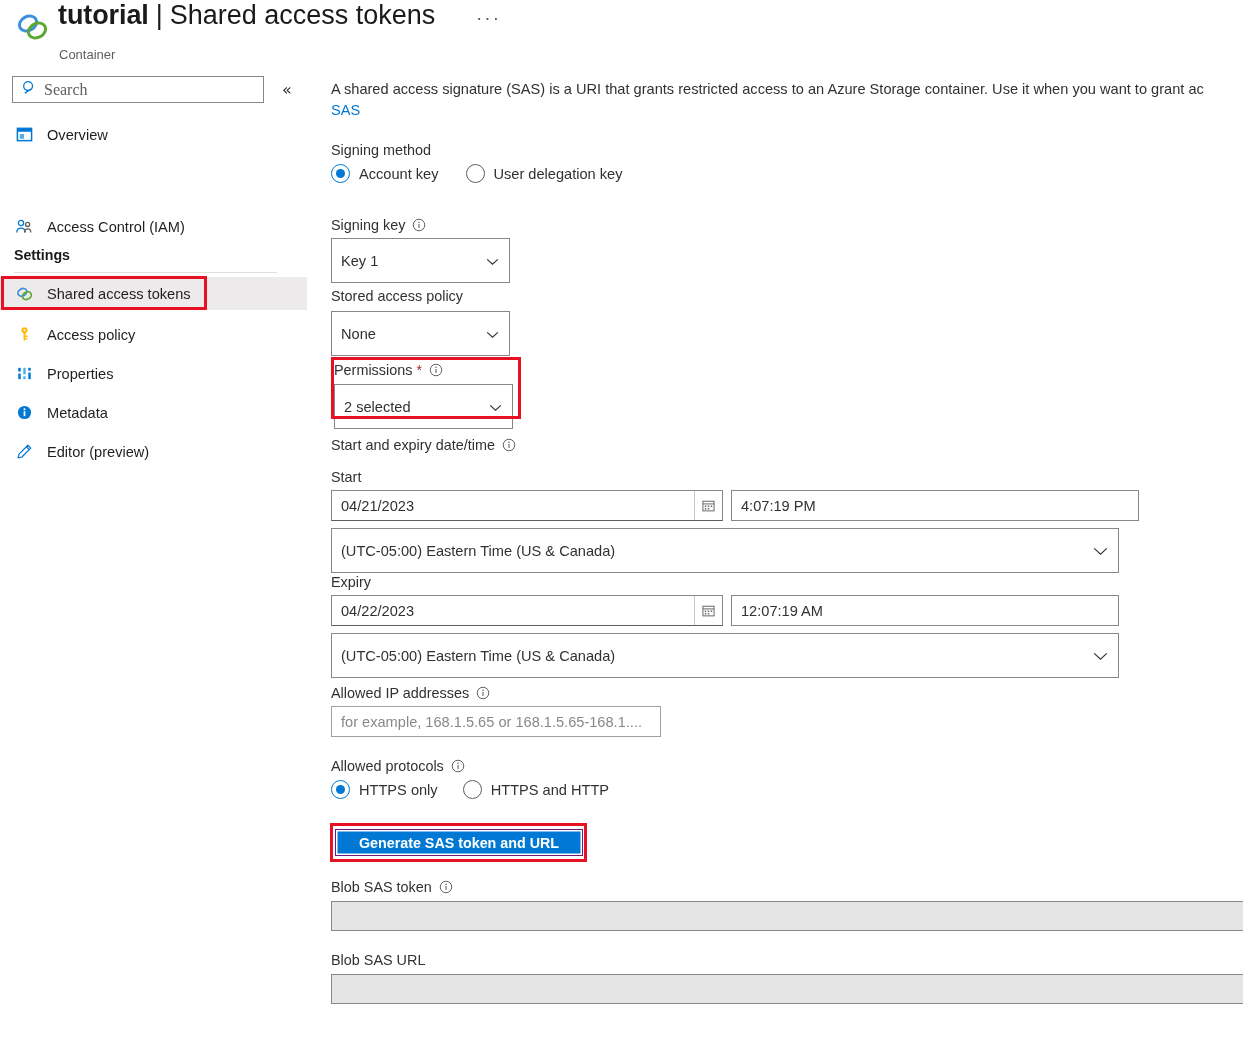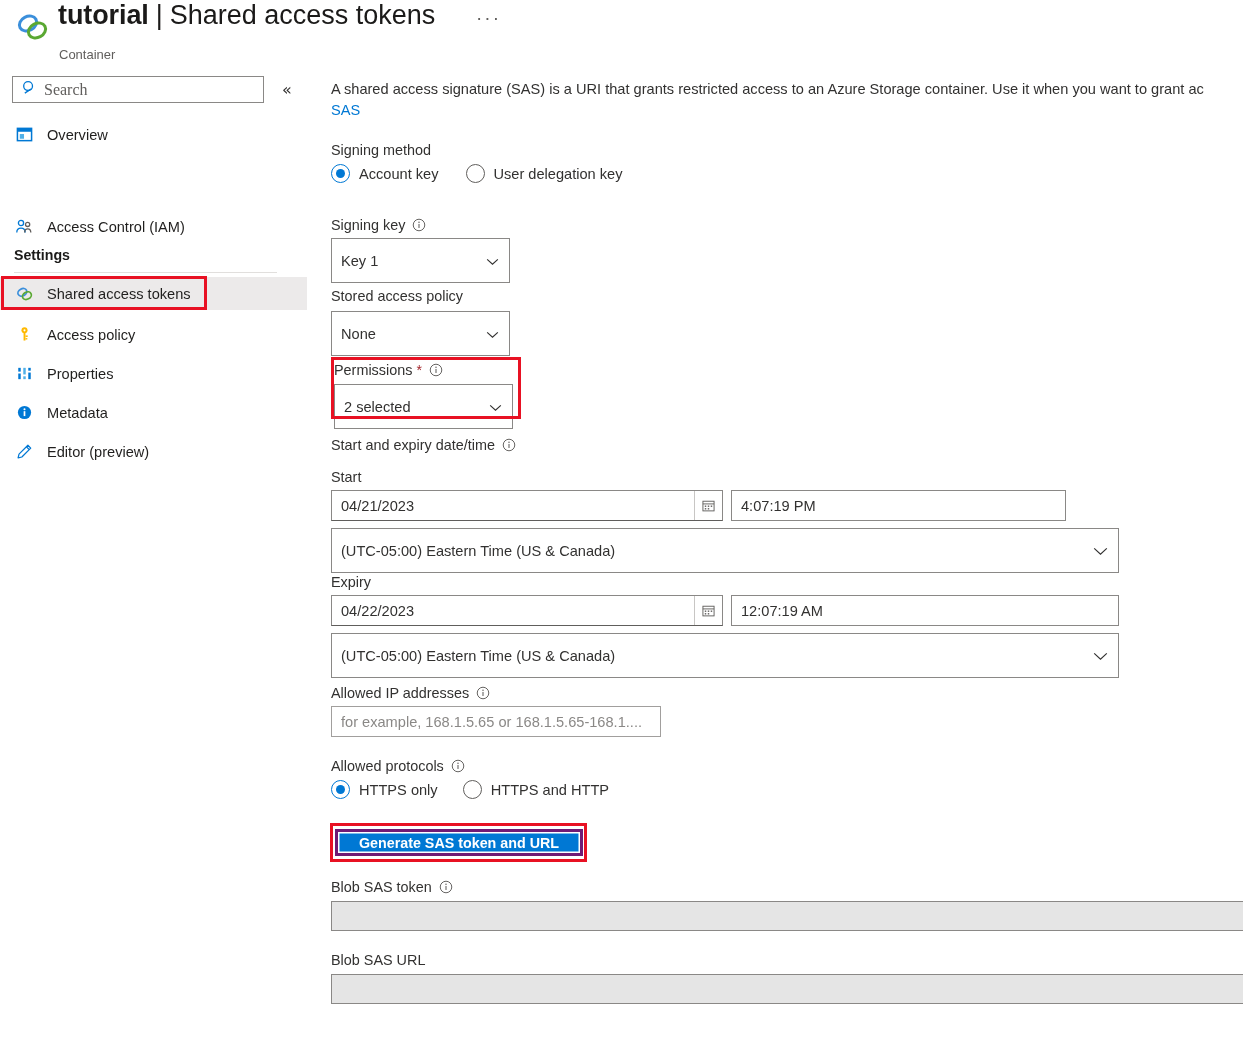--- a/index.html
+++ b/index.html
@@ -310,21 +310,21 @@
     display: flex;
     align-items: center;
     justify-content: center;
     cursor: pointer;
     background: #fff;
   }
 
   .primary-btn {
     position: absolute;
     background: #0078d4;
-    border: 3px solid #701a75;
+    border: 1px solid #701a75;
     box-shadow: inset 0 0 0 1.5px #ffffff;
     color: #ffffff;
     font-family: "Liberation Sans", sans-serif;
     font-size: 14.3px;
     font-weight: bold;
     cursor: pointer;
     padding: 0;
     box-sizing: border-box;
   }
 
@@ -554,21 +554,21 @@
         <rect x="1" y="2.4" width="12" height="10.4" fill="none" stroke="#605e5c" stroke-width="1"></rect>
         <line x1="1" y1="5.3" x2="13" y2="5.3" stroke="#605e5c" stroke-width="1"></line>
         <rect x="3" y="7" width="1.6" height="1.5" fill="#605e5c"></rect>
         <rect x="6.2" y="7" width="1.6" height="1.5" fill="#605e5c"></rect>
         <rect x="9.4" y="7" width="1.6" height="1.5" fill="#605e5c"></rect>
         <rect x="3" y="9.8" width="1.6" height="1.5" fill="#605e5c"></rect>
         <rect x="6.2" y="9.8" width="1.6" height="1.5" fill="#605e5c"></rect>
       </svg>
     </span>
   </div>
-  <div class="textbox" style="left:400px; top:424px; width:335px;">
+  <div class="textbox" style="left:400px; top:424px; width:408px;">
     <input type="text" value="4:07:19 PM" style="">
   </div>
   <div class="select" style="left:0; top:462px; width:788px;">
     <span class="sel-val">(UTC-05:00) Eastern Time (US &amp; Canada)</span>
     <span class="chev">
       <svg width="15" height="9" viewBox="0 0 16 10">
           <path d="M1 1.5 L8 8 L15 1.5" fill="none" stroke="#323130" stroke-width="1.3"></path>
         </svg>
     </span>
   </div>

